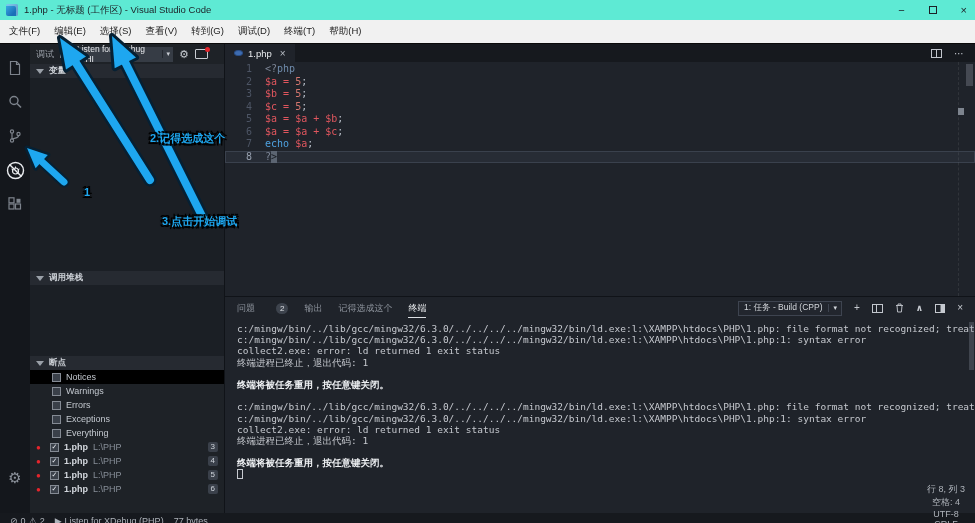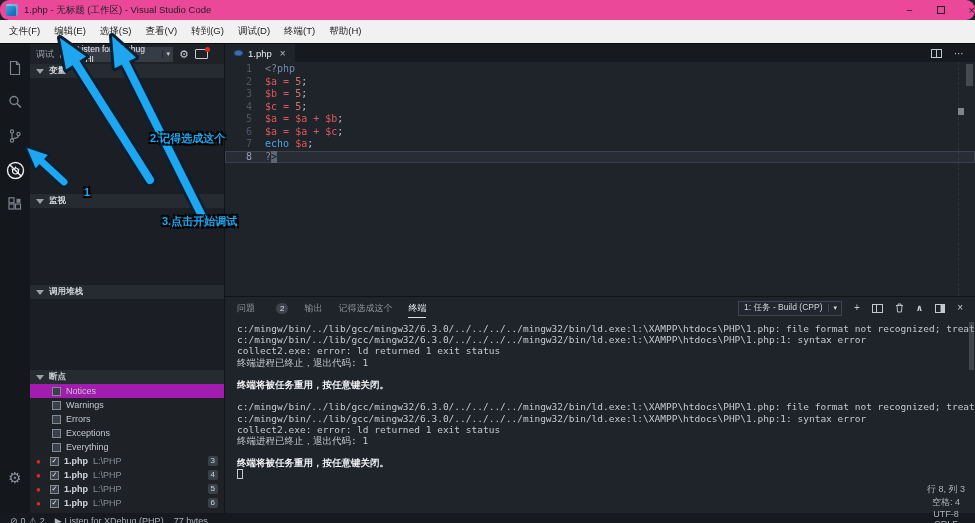--- a/index.html
+++ b/index.html
@@ -1,20 +1,20 @@
 <!DOCTYPE html>
 <html><head>
 <meta charset="utf-8">
 <style>
   * { margin:0; padding:0; box-sizing:border-box; }
   html,body { width:975px; height:523px; }
   body { position:relative; background:#1f232a; font-family:"Liberation Sans","DejaVu Sans",sans-serif; overflow:hidden; color:#c5c8ce; }
 
   
-  .titlebar { height:20px; background:#ec4899; display:flex; align-items:center; padding:0 0 0 6px; color:#1c2026; font-size:9.5px;border-radius:9px; }
+  .titlebar { height:20px; background:#5eead4; display:flex; align-items:center; padding:0 8px 0 6px; color:#1c2026; font-size:9.5px; }
   .logo { width:12px; height:12px; border-radius:2px; margin-right:6px; background:linear-gradient(135deg,#3ab1e8 0%,#1b6fb8 70%); box-shadow:inset -2px 2px 0 rgba(255,255,255,.35); }
   .win-controls { margin-left:auto; display:flex; align-items:center; gap:24px; }
   .win-btn { font-size:11px; line-height:1; color:#1c2026; }
   .restore-box { width:8px; height:8px; border:1px solid #1c2026; display:inline-block; }
 
   
   .menubar { height:24px; background:#f1f1f1; border-bottom:1px solid #0a0a0a; display:flex; align-items:center; padding:0 2px; font-size:9.5px; color:#222; }
   .menu-item { padding:0 7px; }
 
   
@@ -35,21 +35,21 @@
   .console-btn { position:relative; width:13px; height:10px; border:1px solid #c8ccd2; border-radius:1px; }
   .console-dot { position:absolute; right:-3px; top:-3px; width:5px; height:5px; border-radius:50%; background:#e5252c; }
 
   .section-header { height:14px; background:#262a31; display:flex; align-items:center; gap:5px; padding:0 6px; font-size:8.5px; font-weight:bold; color:#ced2d8; flex:none; }
   .tri { width:0; height:0; border-left:4px solid transparent; border-right:4px solid transparent; border-top:5px solid #9aa0a8; }
   .sec-body { background:#1b1f25; flex:none; }
   .h-vars { height:116px; } .h-watch { height:77px; } .h-stack { height:71px; }
   .bp-list { flex:1; background:#1e2227; overflow:hidden; }
   .bp-row { height:14px; display:flex; align-items:center; gap:5px; padding:0 6px 0 22px; font-size:9px; color:#c3c8cf; }
   .bp-row.file { padding-left:6px; }
-  .bp-row.selected { background:#a21caf; }
+  .bp-row.selected { background:#000000; }
   .cb { width:9px; height:9px; border:1px solid #858b94; background:#3a4049; display:inline-flex; align-items:center; justify-content:center; font-size:7px; color:#e6e9ee; flex:none; }
   .bp-dot { color:#e5252c; font-size:8px; width:9px; flex:none; }
   .bp-name { font-weight:bold; color:#d3d7dd; }
   .bp-path { color:#878e98; }
   .bp-line-badge { margin-left:auto; background:#3a404a; border-radius:2px; padding:0 3px; height:10px; line-height:10px; font-size:8px; color:#ced3da; }
 
   .editor-col { flex:1; display:flex; flex-direction:column; min-width:0; }
   .tabstrip { height:18px; background:#16191e; display:flex; align-items:stretch; font-size:9.5px; color:#9aa0a8; flex:none; }
   .tab { display:flex; align-items:center; gap:5px; padding:0 9px; background:#1f232a; color:#e9ebee; }
   .tab-icon { width:9px; height:6px; border-radius:50%; background:#3e6cb0; border:1px solid #27custom4f8a; border:1px solid #2a4f8a; }
@@ -185,24 +185,20 @@
           <span class="console-dot"></span>
         </span>
     </div>
 
     <div class="section-header">
       <span class="tri"></span>
       <span>变量</span>
     </div>
     <div class="sec-body h-vars"></div>
 
-    <div class="section-header">
-      <span class="tri"></span>
-      <span>监视</span>
-    </div>
     <div class="sec-body h-watch"></div>
 
     <div class="section-header">
       <span class="tri"></span>
       <span>调用堆栈</span>
     </div>
     <div class="sec-body h-stack"></div>
 
     <div class="section-header">
       <span class="tri"></span>

